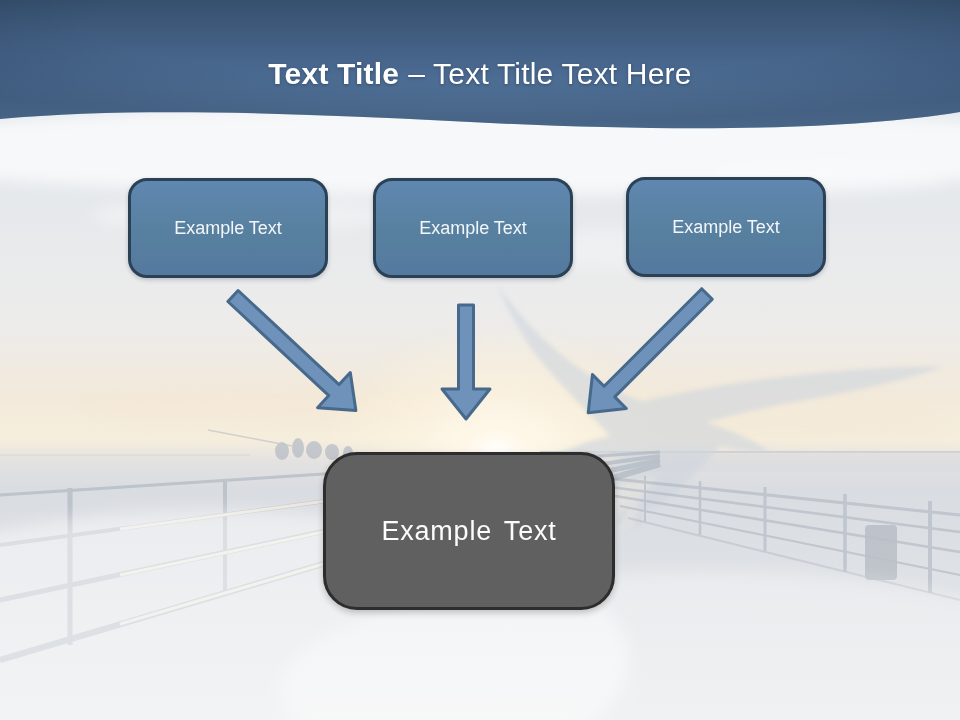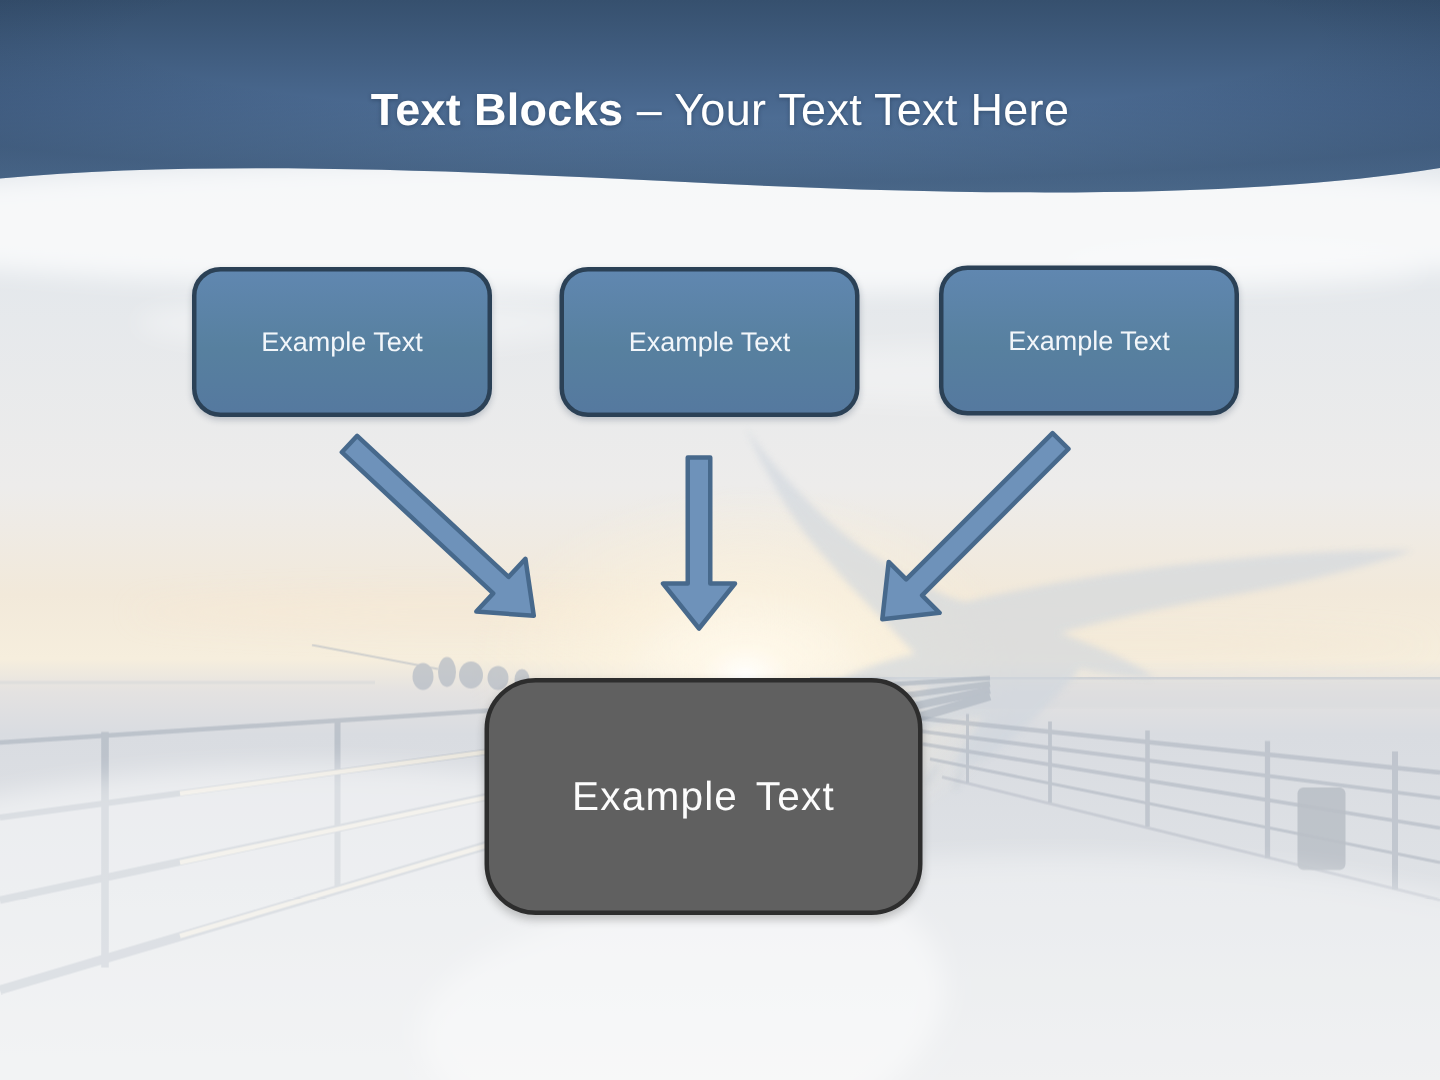--- a/index.html
+++ b/index.html
@@ -165,21 +165,21 @@
       <radialGradient id="hdrVign" cx="50%" cy="20%" r="75%">
         <stop offset="55%" stop-color="#14233a" stop-opacity="0"></stop>
         <stop offset="100%" stop-color="#14233a" stop-opacity="0.30"></stop>
       </radialGradient>
     </defs>
     <path d="M0,0 H960 V112 C830,133 640,131 450,121 C290,113 130,107 0,119 Z" fill="url(#hdrGrad)"></path>
     <path d="M0,0 H960 V112 C830,133 640,131 450,121 C290,113 130,107 0,119 Z" fill="url(#hdrVign)"></path>
   </svg>
 
   <div class="slide-title">
-    <span class="t-bold">Text Blocks</span><span class="t-reg">– Your Text Text Here</span>
+    <span class="t-bold">Text Title</span><span class="t-reg">– Text Title Text Here</span>
   </div>
 
   <svg class="arrow-layer" width="960" height="720" viewBox="0 0 960 720" aria-hidden="true">
     <g fill="#6e92ba" stroke="#47698c" stroke-width="3" stroke-linejoin="round">
       <polygon transform="translate(233,296) rotate(43)" points="0,-7.5 138,-7.5 138,-24 168,0 138,24 138,7.5 0,7.5"></polygon>
       <polygon transform="translate(466,305) rotate(90)" points="0,-7.5 84,-7.5 84,-24 114,0 84,24 84,7.5 0,7.5"></polygon>
       <polygon transform="translate(707,294) rotate(135)" points="0,-7.5 138,-7.5 138,-24 168,0 138,24 138,7.5 0,7.5"></polygon>
     </g>
   </svg>
 

